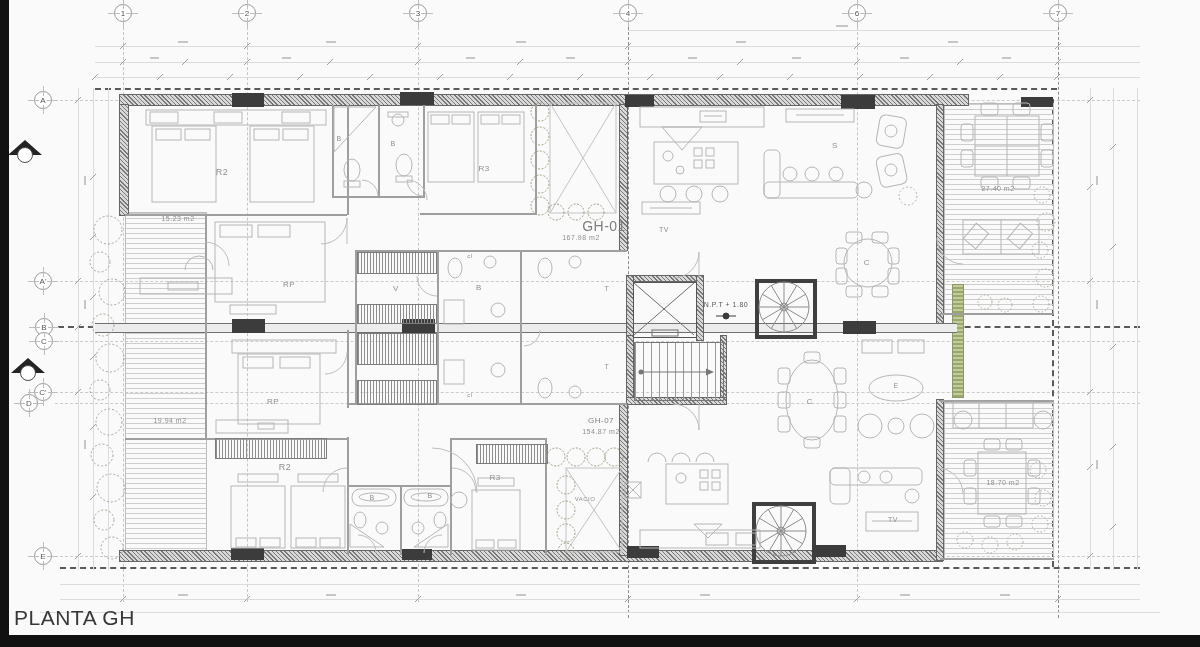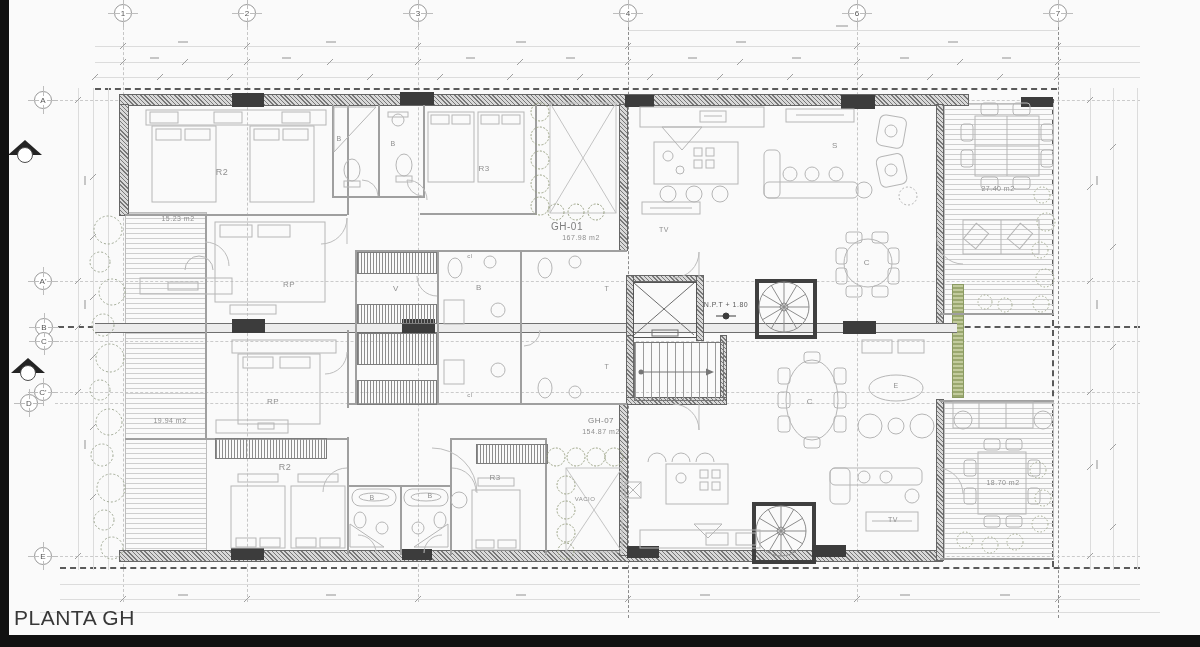--- a/index.html
+++ b/index.html
@@ -557,21 +557,21 @@
   <span class="lbl" style="left:484px;top:168px;font-size:8px">R3</span>
   <span class="lbl" style="left:178px;top:218px;font-size:7px">15.23 m2</span>
   <span class="lbl" style="left:289px;top:284px;font-size:8px">RP</span>
   <span class="lbl" style="left:396px;top:288px;font-size:8px">V</span>
   <span class="lbl" style="left:479px;top:287px;font-size:8px">B</span>
   <span class="lbl" style="left:470px;top:256px;font-size:6px">cl</span>
   <span class="lbl" style="left:470px;top:395px;font-size:6px">cl</span>
   <span class="lbl" style="left:607px;top:288px;font-size:7px">T</span>
   <span class="lbl" style="left:607px;top:366px;font-size:7px">T</span>
   <span class="lbl" style="left:664px;top:229px;font-size:7px">TV</span>
-  <span class="lbl" style="left:567px;top:226px;font-size:10px;color:#7e7e7e">GH-01</span>
+  <span class="lbl" style="left:604px;top:226px;font-size:14px;color:#7e7e7e">GH-01</span>
   <span class="lbl" style="left:581px;top:237px;font-size:7px">167.98 m2</span>
   <span class="lbl" style="left:835px;top:145px;font-size:8px">S</span>
   <span class="lbl" style="left:867px;top:262px;font-size:8px">C</span>
   <span class="lbl" style="left:726px;top:304px;font-size:7px;color:#5a5a5a">N.P.T + 1.80</span>
   <span class="lbl" style="left:998px;top:188px;font-size:7px">27.40 m2</span>
   <span class="lbl" style="left:896px;top:385px;font-size:7px">E</span>
   <span class="lbl" style="left:810px;top:401px;font-size:8px">C</span>
   <span class="lbl" style="left:893px;top:519px;font-size:7px">TV</span>
   <span class="lbl" style="left:1003px;top:482px;font-size:7px">18.70 m2</span>
   <span class="lbl" style="left:170px;top:420px;font-size:7px">19.94 m2</span>

